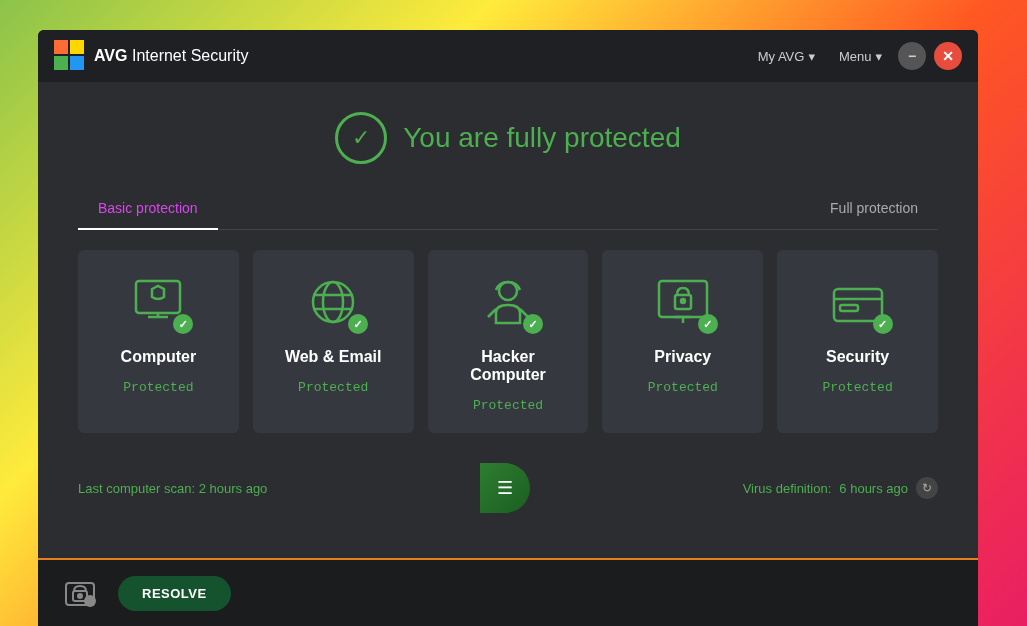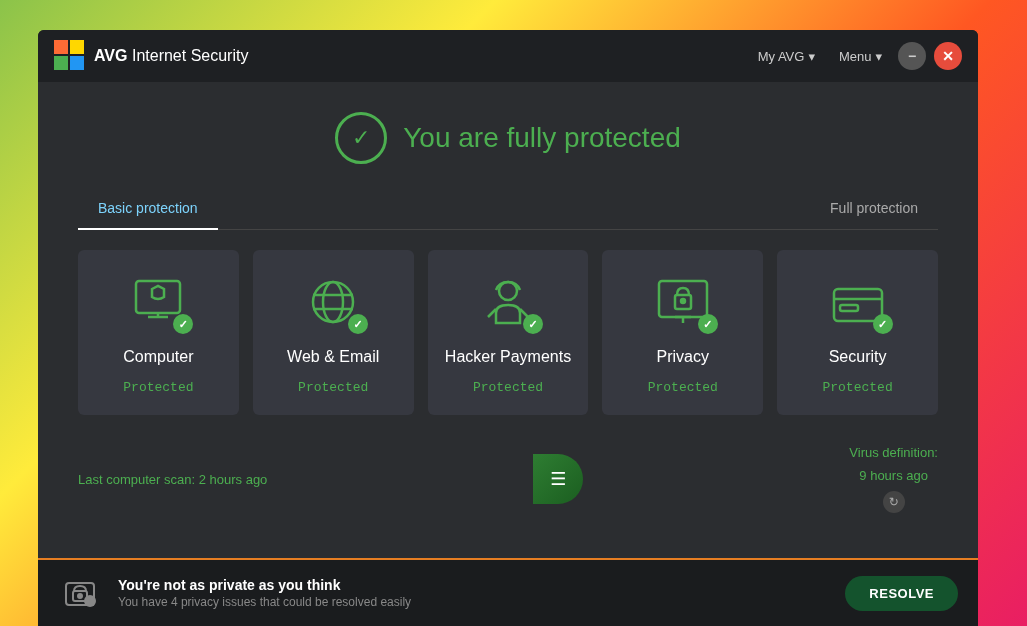--- a/index.html
+++ b/index.html
@@ -158,21 +158,21 @@
       padding: 8px 20px 12px;
       color: #aaa;
       font-size: 14px;
       cursor: pointer;
       position: relative;
       border-bottom: 2px solid transparent;
       margin-bottom: -1px;
     }
 
     .tab-item.active {
-      color: #7dd3fc;
+      color: #d946ef;
       border-bottom: 2px solid #ffffff;
       text-align: center;
     }
 
     .tab-spacer {
       flex: 1;
     }
 
     
     .cards-grid {
@@ -220,21 +220,21 @@
       align-items: center;
       justify-content: center;
       color: white;
       font-size: 11px;
       font-weight: bold;
     }
 
     .card-title {
       color: #ffffff;
       font-size: 16px;
-      font-weight: 400;
+      font-weight: 700;
       text-align: center;
     }
 
     .card-status {
       color: #4caf50;
       font-size: 13px;
       text-align: center;
       font-family: Liberation Mono, monospace;
     }
 
@@ -285,21 +285,20 @@
       justify-content: center;
       font-size: 18px;
     }
 
     .virus-def {
       color: #888;
       font-size: 13px;
       display: flex;
       align-items: center;
       gap: 8px;
-      flex-direction: column;
     }
 
     .virus-def span {
       color: #4caf50;
     }
 
     .refresh-icon {
       width: 22px;
       height: 22px;
       border-radius: 50%;
@@ -455,21 +454,21 @@
 
             <path d="M18 13 Q21 5 30 5 Q39 5 42 13" stroke="#4caf50" fill="none"></path>
 
             <path d="M18 36 Q18 28 30 28 Q42 28 42 36 L42 46 L18 46 Z"></path>
 
             <line x1="18" y1="32" x2="10" y2="40"></line>
             <line x1="42" y1="32" x2="50" y2="40"></line>
           </svg>
           <div class="check-badge">✓</div>
         </div>
-        <div class="card-title">Hacker Payments</div>
+        <div class="card-title">Hacker Computer</div>
         <div class="card-status">Protected</div>
       </div>
 
       <div class="protection-card">
         <div class="card-icon">
           <svg viewBox="0 0 60 55" fill="none" stroke="#4caf50" stroke-width="2.5">
 
             <rect x="6" y="4" width="48" height="36" rx="3"></rect>
 
             <rect x="22" y="18" width="16" height="14" rx="2"></rect>
@@ -508,37 +507,33 @@
       </div>
 
       <div class="scan-btn-wrap">
         <button class="scan-icon-btn">
           <span>☰</span>
         </button>
       </div>
 
       <div class="virus-def">
         <span>Virus definition:</span>
-        <span style="color:#4caf50">9 hours ago</span>
+        <span style="color:#4caf50">6 hours ago</span>
         <div class="refresh-icon">↻</div>
       </div>
     </div>
 
   </div>
 </div>
 
 <div class="bottom-banner">
   <div class="banner-icon">
     <svg width="40" height="40" viewBox="0 0 40 40" fill="none" stroke="#888" stroke-width="2">
       <rect x="6" y="10" width="28" height="22" rx="3"></rect>
       <rect x="13" y="18" width="14" height="10" rx="2"></rect>
       <path d="M14 18 Q14 13 20 13 Q26 13 26 18"></path>
       <circle cx="20" cy="23" r="2" fill="#888"></circle>
       <circle cx="30" cy="28" r="6" fill="#888" stroke="none"></circle>
       <text x="27" y="32" fill="white" font-size="8" font-weight="bold">i</text>
     </svg>
   </div>
-  <div class="banner-text">
-    <div class="banner-title">You're not as private as you think</div>
-    <div class="banner-subtitle">You have 4 privacy issues that could be resolved easily</div>
-  </div>
   <button class="resolve-btn">RESOLVE</button>
 </div>
 
 </body></html>

